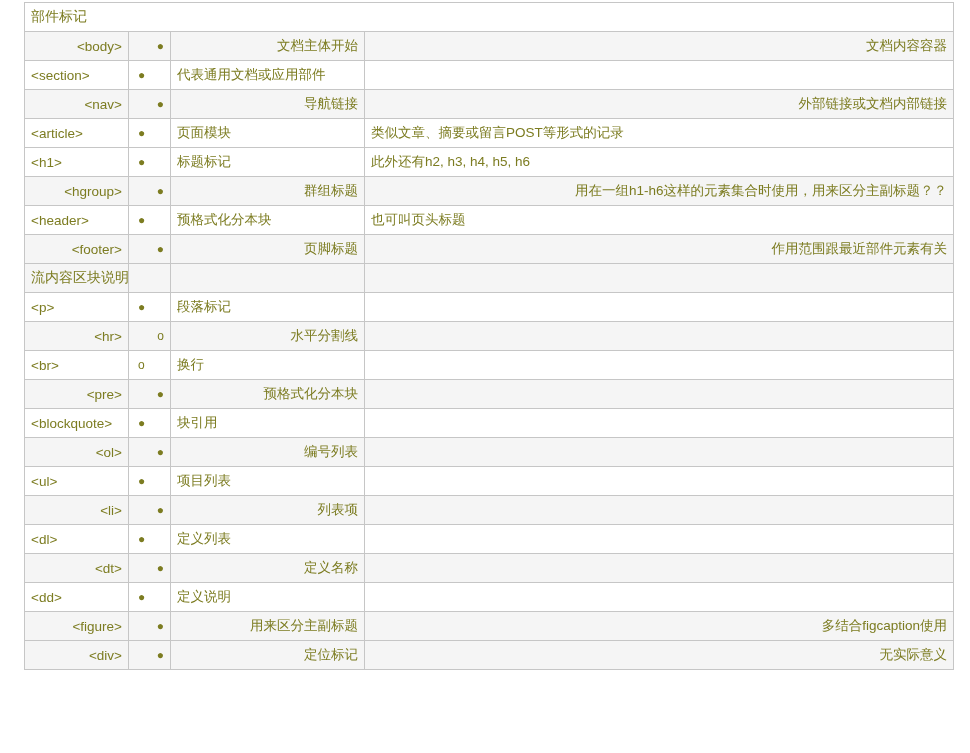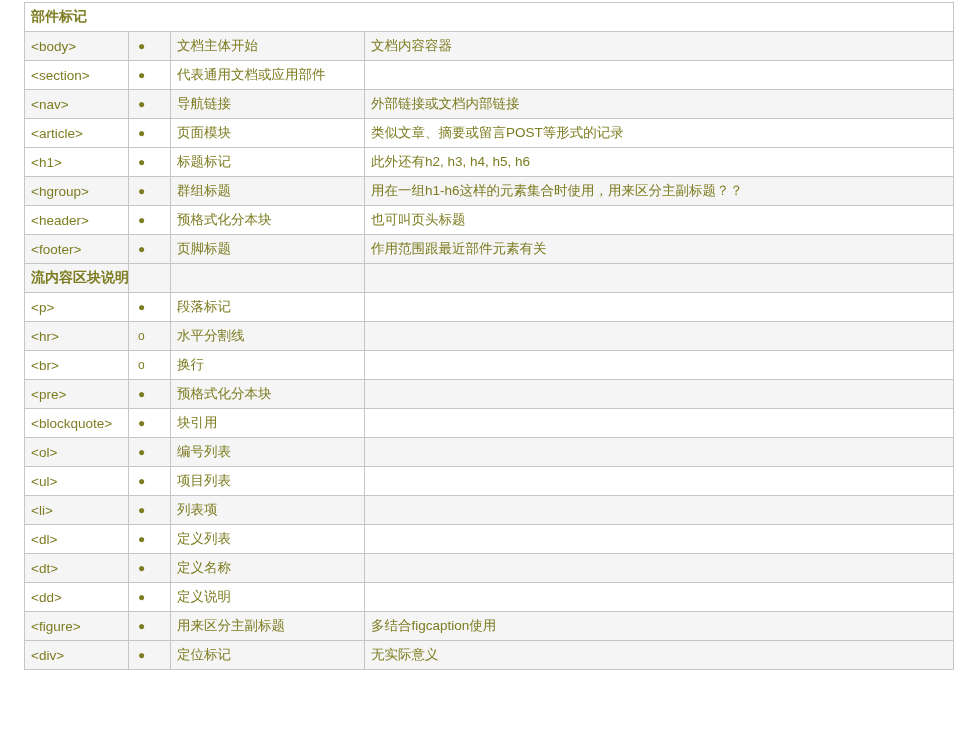--- a/index.html
+++ b/index.html
@@ -20,24 +20,24 @@
     border: 1px solid #c6c6c6;
     height: 29px;
     vertical-align: middle;
     color: #7c7c21;
     font-size: 13.5px;
     padding: 0 6px;
     background: #ffffff;
     overflow: hidden;
     white-space: nowrap;
   }
-  tr.striped td { background: #f5f5f5; }
+  tr.striped td { background: #f5f5f5; text-align: right; }
   td.col-bullet { padding-left: 9px; font-size: 12px; }
   td.section-cell {
-    font-weight: bold;
+    font-weight: normal;
     font-size: 14px;
   }
 </style>
 </head>
 <body>
 
 <div class="page">
   <table class="tag-table">
     <colgroup>
       <col style="width:104px">

